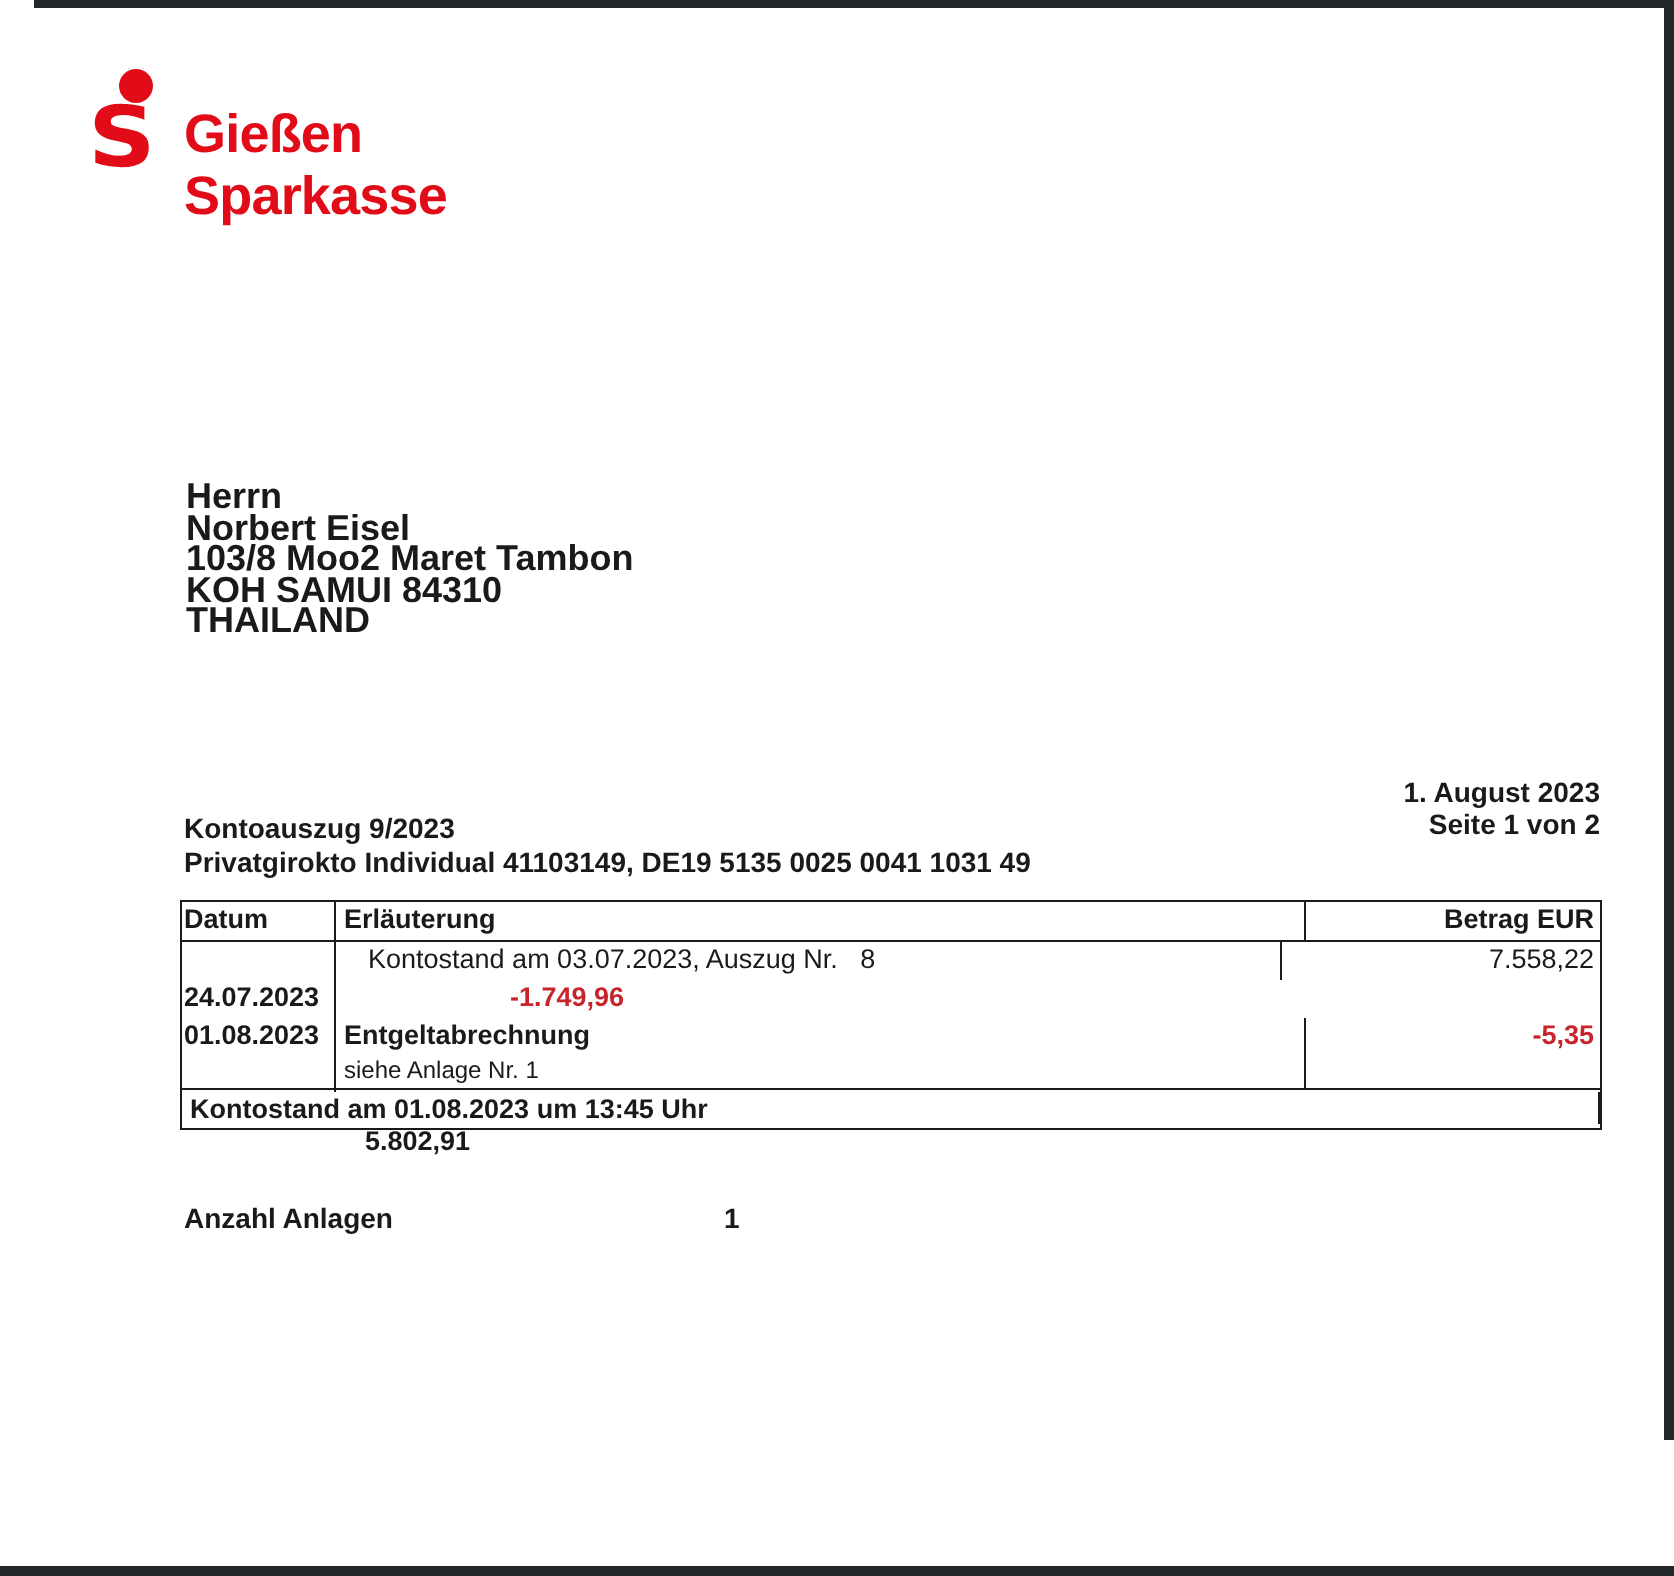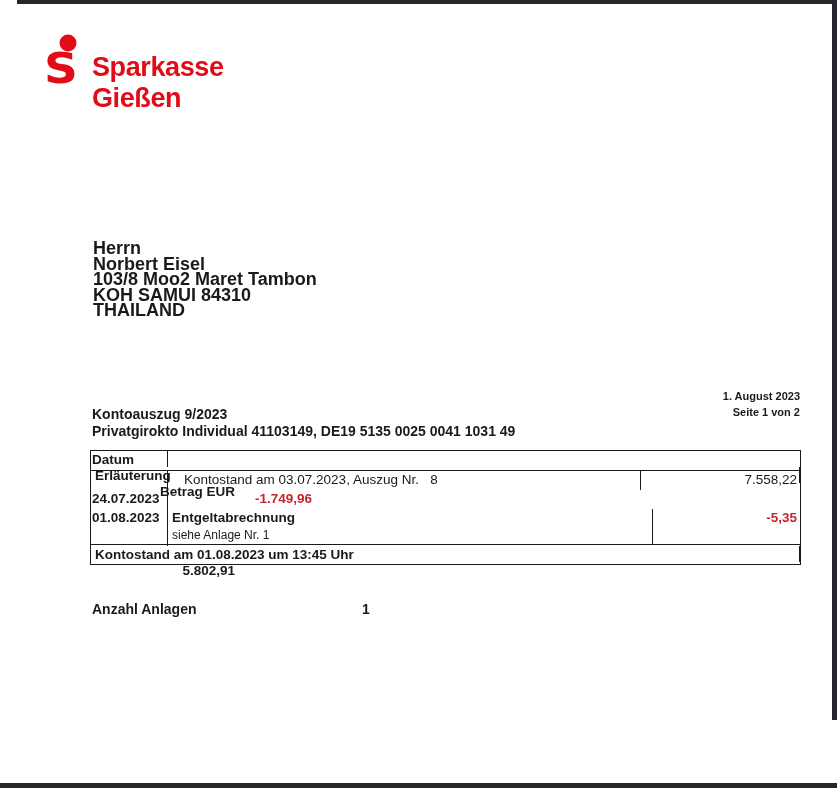--- a/index.html
+++ b/index.html
@@ -25,39 +25,39 @@
 
   
   .address {
     position:absolute; left:93px; top:241px;
     font-size:18px; line-height:15.6px; font-weight:700;
   }
 
   
   .meta {
     position:absolute; right:37px; top:389px; text-align:right;
-    font-size:11px; line-height:15.5px; font-weight:700;
+    font-size:14px; line-height:15.5px; font-weight:700;
   }
 
   
   .statement {
     position:absolute; left:92px; top:406px;
     font-size:14px; line-height:16.5px; font-weight:700;
   }
 
   
   .tbl {
     position:absolute; left:90px; top:450px; width:709px;
     border:1px solid #1a1a1a; font-size:13.5px;
   }
   .tr { display:flex; align-items:flex-start; }
   .td-date { width:77px; border-right:1px solid #1a1a1a; padding:1px 0 0 1px; box-sizing:border-box; align-self:stretch; }
   .td-desc { flex:1; border-right:1px solid #1a1a1a; padding:1px 0 0 4px; box-sizing:border-box; align-self:stretch; }
   .td-amt  { width:147px; text-align:right; padding:1px 3px 0 0; box-sizing:border-box; align-self:stretch; }
-  .tr-head { height:19px; border-bottom:1px solid #1a1a1a; font-weight:700;flex-direction:column; }
+  .tr-head { height:19px; border-bottom:1px solid #1a1a1a; font-weight:700; }
   .tr-r1   { height:19px; font-weight:400;gap:12px; }
   .tr-r2   { height:19px; font-weight:700; }
   .tr-det1 { height:30px; }
   .tr-r4   { height:19px; font-weight:700; }
   .tr-det2 { height:16px; }
   .tr-r6   { height:19px; border-top:1px solid #1a1a1a; font-weight:700;flex-direction:column; }
   .detail  { font-size:12px; font-weight:400; line-height:13.8px; }
   .neg     { color:#c8242b; }
   .pre     { white-space:pre; }
 
@@ -72,22 +72,22 @@
 <div class="frame-right"></div>
 <div class="frame-bottom"></div>
 
 <div class="logo">
   <svg width="46" height="54" viewBox="0 0 46 54" aria-hidden="true">
     <circle cx="24" cy="9" r="8.5" fill="#e10c17"></circle>
     <text x="0" y="49" font-size="42" font-weight="bold" fill="#e10c17" style="font-family:'DejaVu Sans',sans-serif" transform="scale(1.12,1)">S</text>
   </svg>
 </div>
 <div class="brand-name">
+  <div>Gießen</div>
   <div>Sparkasse</div>
-  <div>Gießen</div>
 </div>
 
 <div class="address">
   <div>Herrn</div>
   <div>Norbert Eisel</div>
   <div>103/8 Moo2 Maret Tambon</div>
   <div>KOH SAMUI 84310</div>
   <div>THAILAND</div>
 </div>
 

